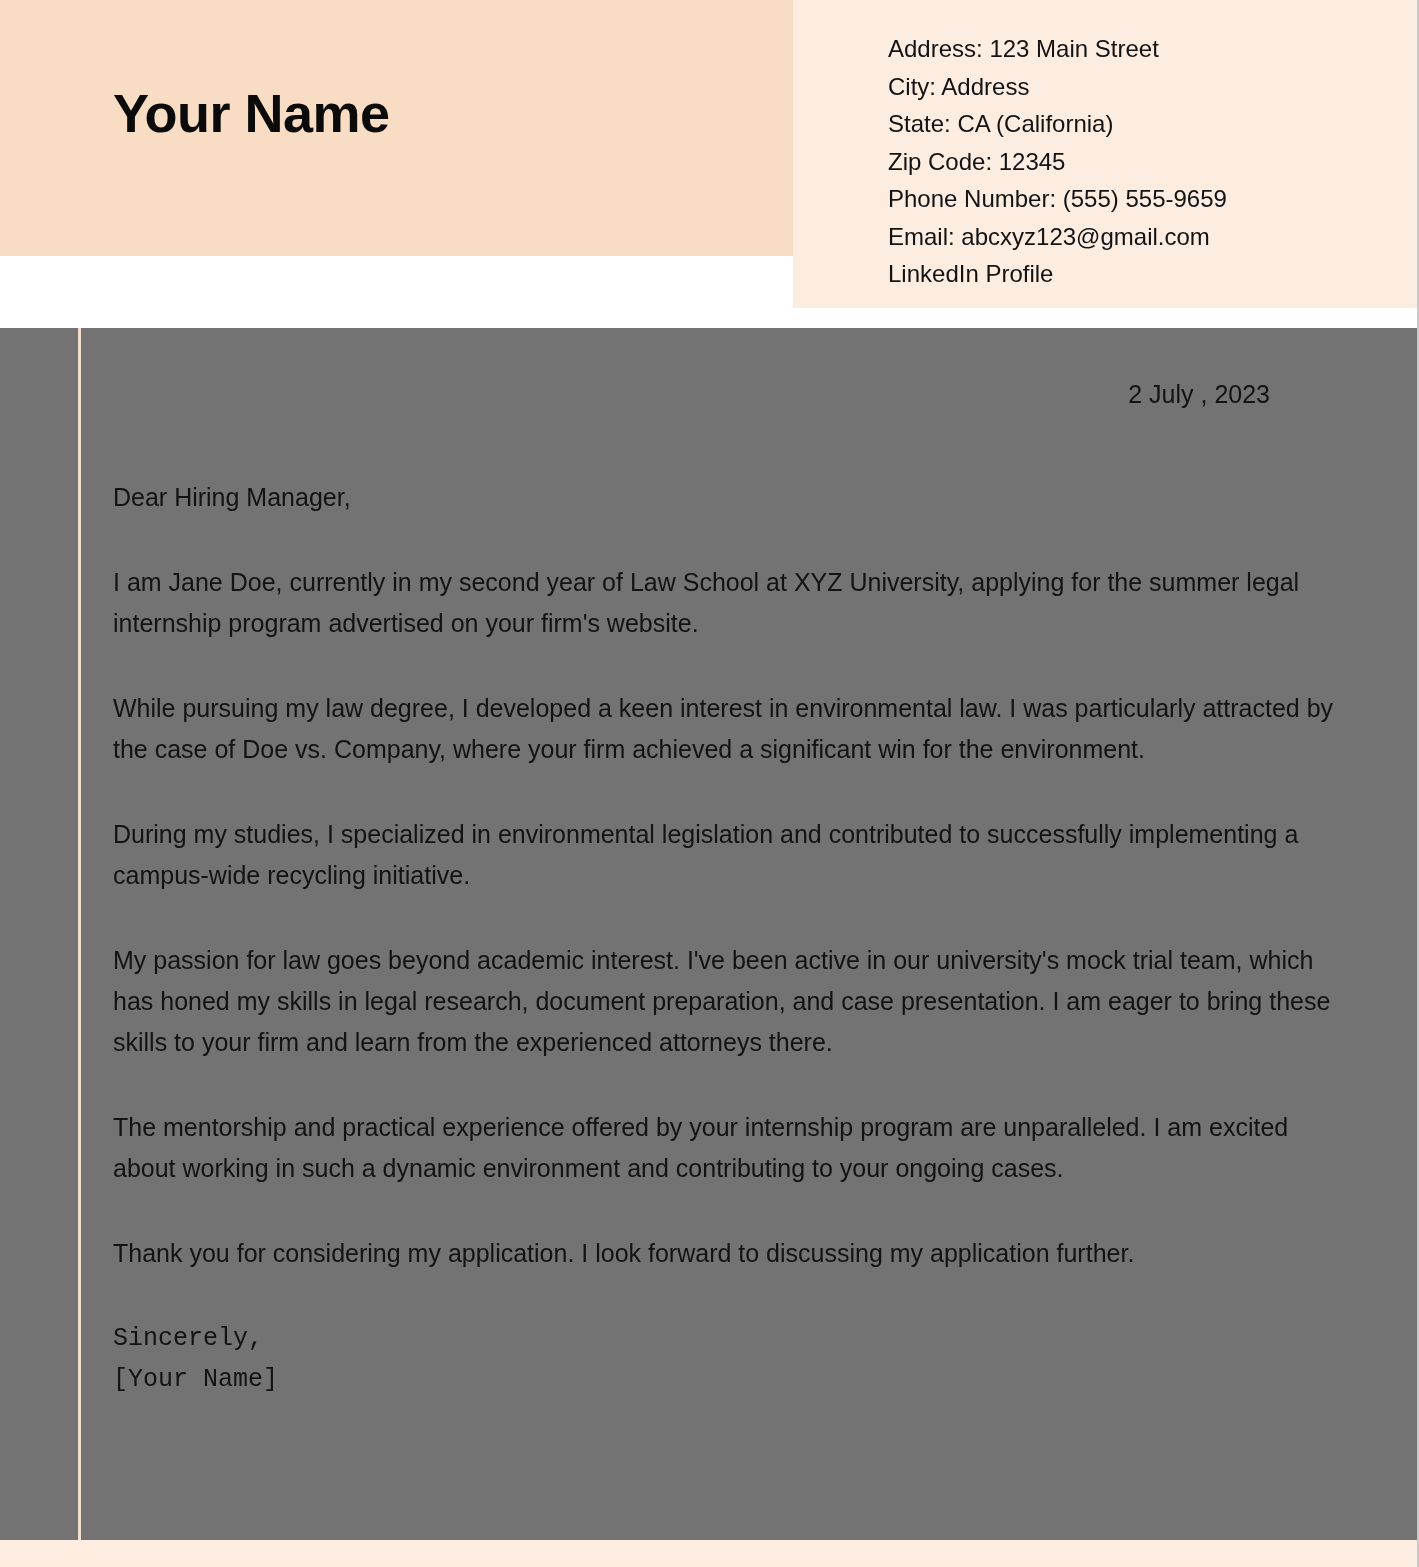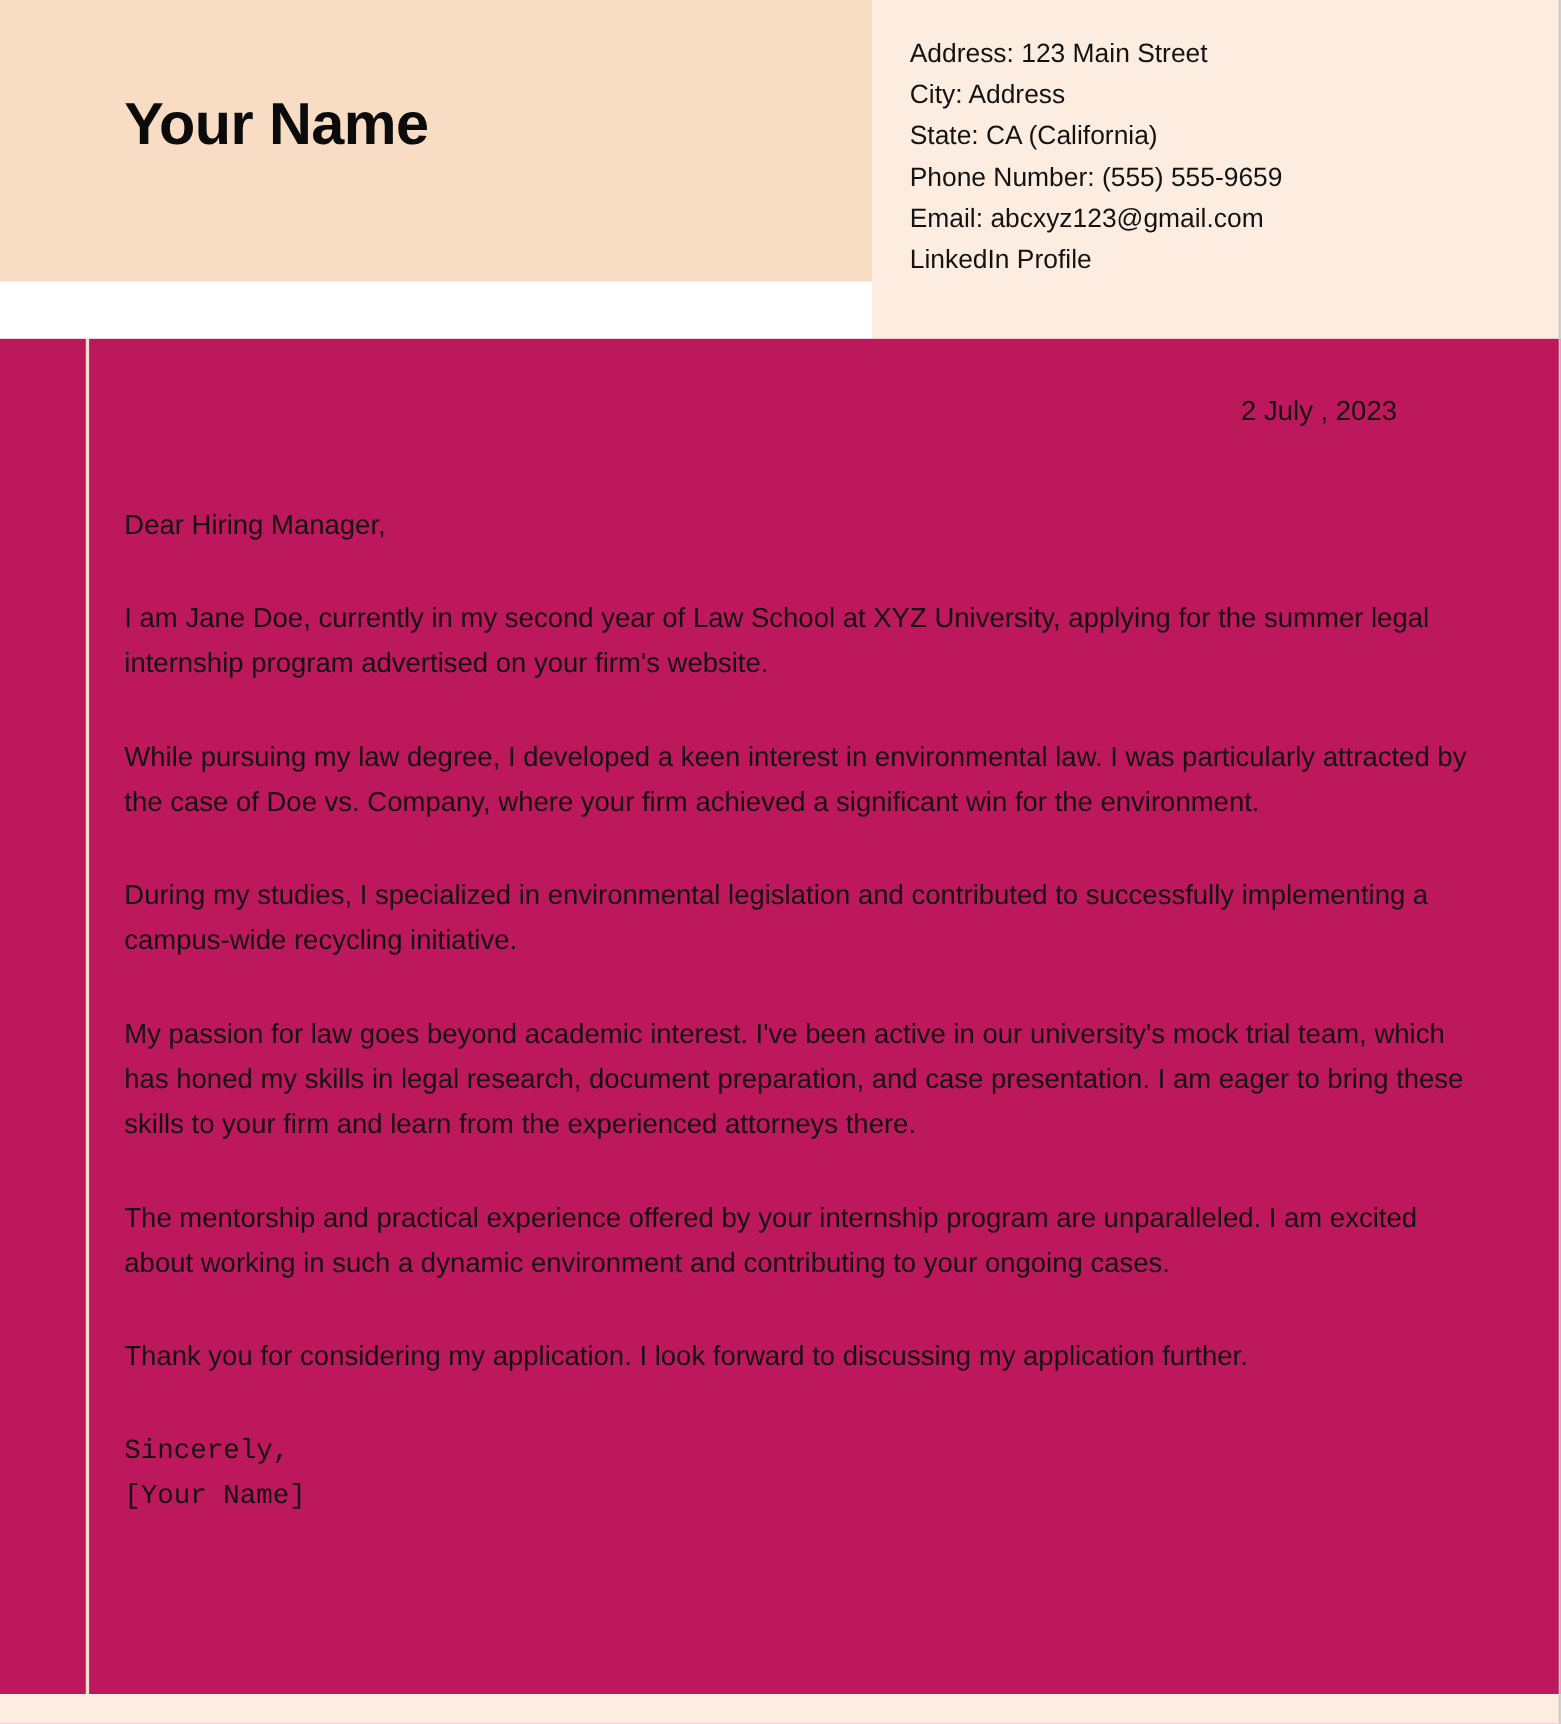--- a/index.html
+++ b/index.html
@@ -37,37 +37,38 @@
     letter-spacing: -0.5px;
     color: #0b0b0b;
     line-height: 1.05;
     margin-top: -30px;
   }
   .header-right {
     width: 626px;
     height: 308px;
     background: #fdede1;
     box-sizing: border-box;
-    padding-left: 34px;
+    padding-left: 95px;
     padding-top: 30px;
   }
   .contact-line {
     font-size: 24px;
     line-height: 37.5px;
     color: #131313;
     white-space: nowrap;
   }
 
   
   .body-region {
     position: relative;
     width: 1419px;
     height: 1232px;
-    background: #be185d;
+    background: #737373;
     box-sizing: border-box;
+    margin-top: 20px;
   }
   .divider-rule {
     position: absolute;
     left: 78px;
     top: 0;
     width: 3px;
     height: 1232px;
     background: #f3dfcd;
   }
   .letter-body {
@@ -129,20 +130,21 @@
 <div class="header">
 
   <div class="header-left">
     <div class="name-heading">Your Name</div>
   </div>
 
   <div class="header-right">
     <div class="contact-line">Address: 123 Main Street</div>
     <div class="contact-line">City: Address</div>
     <div class="contact-line">State: CA (California)</div>
+    <div class="contact-line">Zip Code: 12345</div>
     <div class="contact-line">Phone Number: (555) 555-9659</div>
     <div class="contact-line">Email: abcxyz123@gmail.com</div>
     <div class="contact-line">LinkedIn Profile</div>
   </div>
 
 </div>
 
 <div class="body-region">
 
   <div class="divider-rule"></div>

